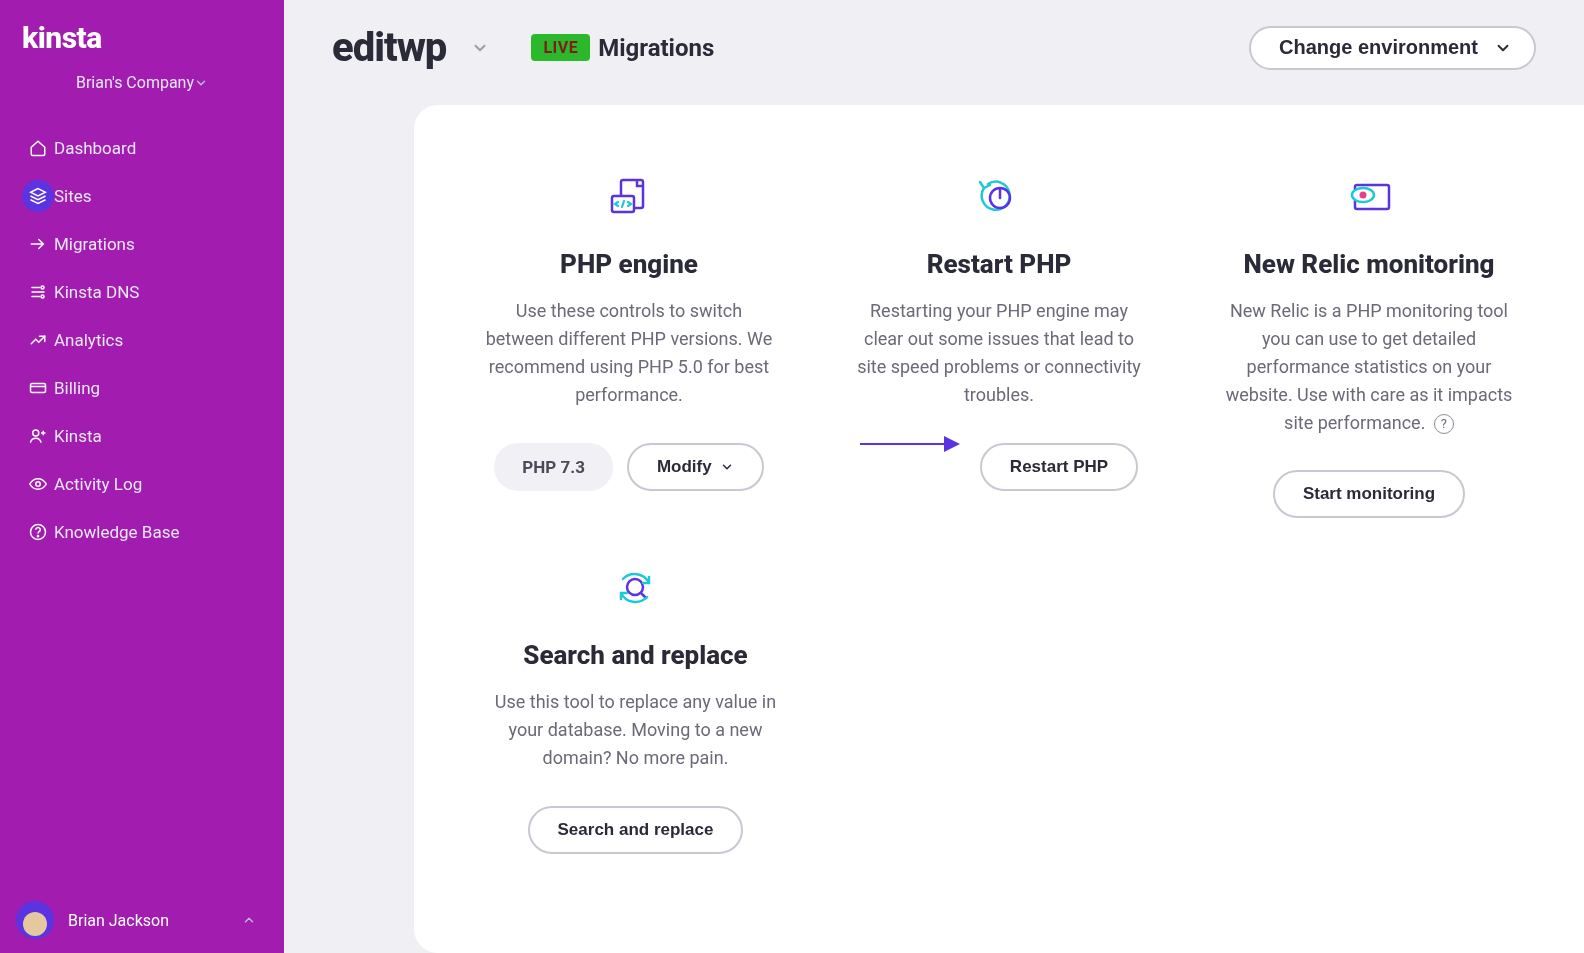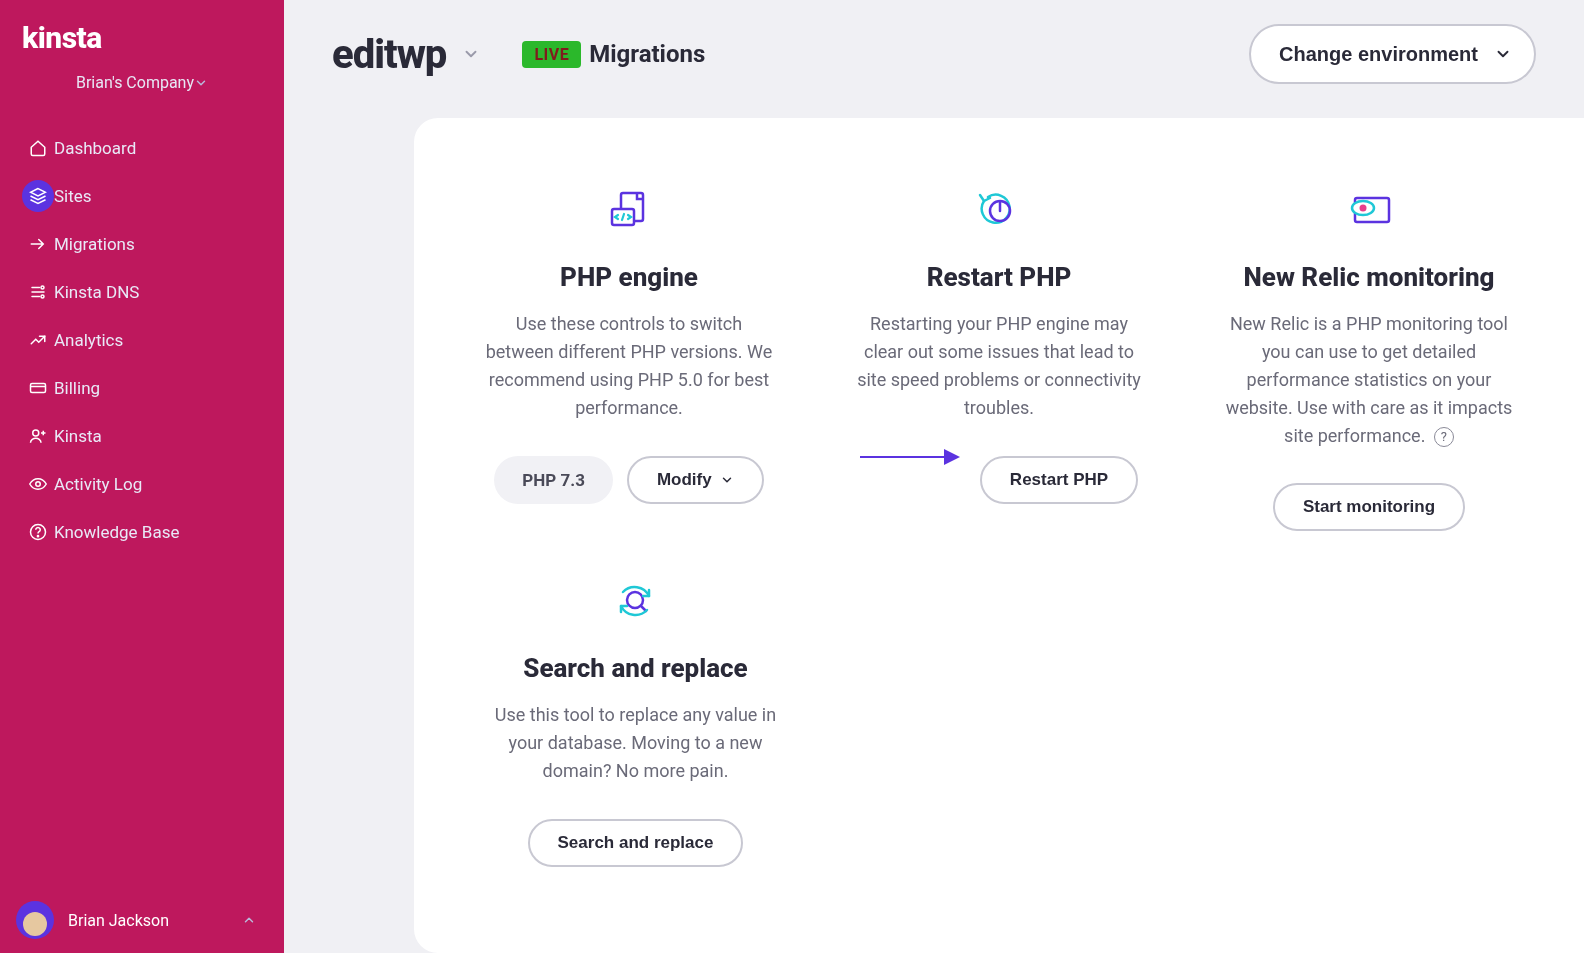--- a/index.html
+++ b/index.html
@@ -10,21 +10,21 @@
     color: #2f2f3e;
     width: 1584px;
     height: 953px;
     overflow: hidden;
   }
   .app { display: flex; height: 100%; }
 
   
   .sidebar {
     width: 284px;
-    background: #be185d;
+    background: #a21caf;
     color: #fff;
     display: flex;
     flex-direction: column;
     position: relative;
   }
   .logo-wrap { padding: 20px 22px 10px; }
   .logo-text { font-size: 30px; font-weight: 800; letter-spacing: -0.5px; text-transform: lowercase; }
   .company-row {
     display: flex; align-items: center; justify-content: center;
     padding: 8px 22px 22px; font-size: 16px; color: #e7e7f5; cursor: pointer;
@@ -75,21 +75,21 @@
   .site-caret { color: #9a9aaa; }
   .env-wrap { display: flex; align-items: center; gap: 8px; margin-left: 22px; }
   .live-badge {
     background: #2bb82b; color: #7f1d1d; font-weight: 700; font-size: 16px;
     padding: 4px 12px; border-radius: 4px; letter-spacing: 0.5px;
   }
   .env-label { font-size: 24px; font-weight: 700; color: #2a2a38; }
   .change-env-btn {
     border: 2px solid #c8c8d2; border-radius: 999px;
     background: #fff; color: #2a2a38;
-    height: 60px; padding: 0 56px 0 28px; font-size: 20px; font-weight: 700;
+    height: 44px; padding: 0 56px 0 28px; font-size: 20px; font-weight: 700;
     display: flex; align-items: center; position: relative; cursor: pointer;
   }
   .change-env-btn .caret {
     position: absolute; right: 22px; top: 50%; transform: translateY(-50%);
   }
 
   .panel {
     background: #fff;
     margin: 10px 0 0 130px;
     border-radius: 24px 0 0 24px;
@@ -264,21 +264,21 @@
         <svg width="14" height="14" viewBox="0 0 24 24" fill="none" stroke="#b9b9da" stroke-width="2.5" stroke-linecap="round" stroke-linejoin="round">
             <polyline points="6 15 12 9 18 15"></polyline>
           </svg>
       </span>
     </div>
   </aside>
 
   <main class="main">
     <div class="header">
       <div class="header-left">
-        <div style="display:flex;align-items:center;gap:16px;cursor:pointer">
+        <div style="display:flex;align-items:center;gap:25px;cursor:pointer">
           <span class="site-title">editwp</span>
           <span class="site-caret">
             <svg width="18" height="18" viewBox="0 0 24 24" fill="none" stroke="#9a9aaa" stroke-width="2.5" stroke-linecap="round" stroke-linejoin="round">
                 <polyline points="6 9 12 15 18 9"></polyline>
               </svg>
           </span>
         </div>
         <div class="env-wrap">
           <span class="live-badge">LIVE</span>
           <span class="env-label">Migrations</span>

